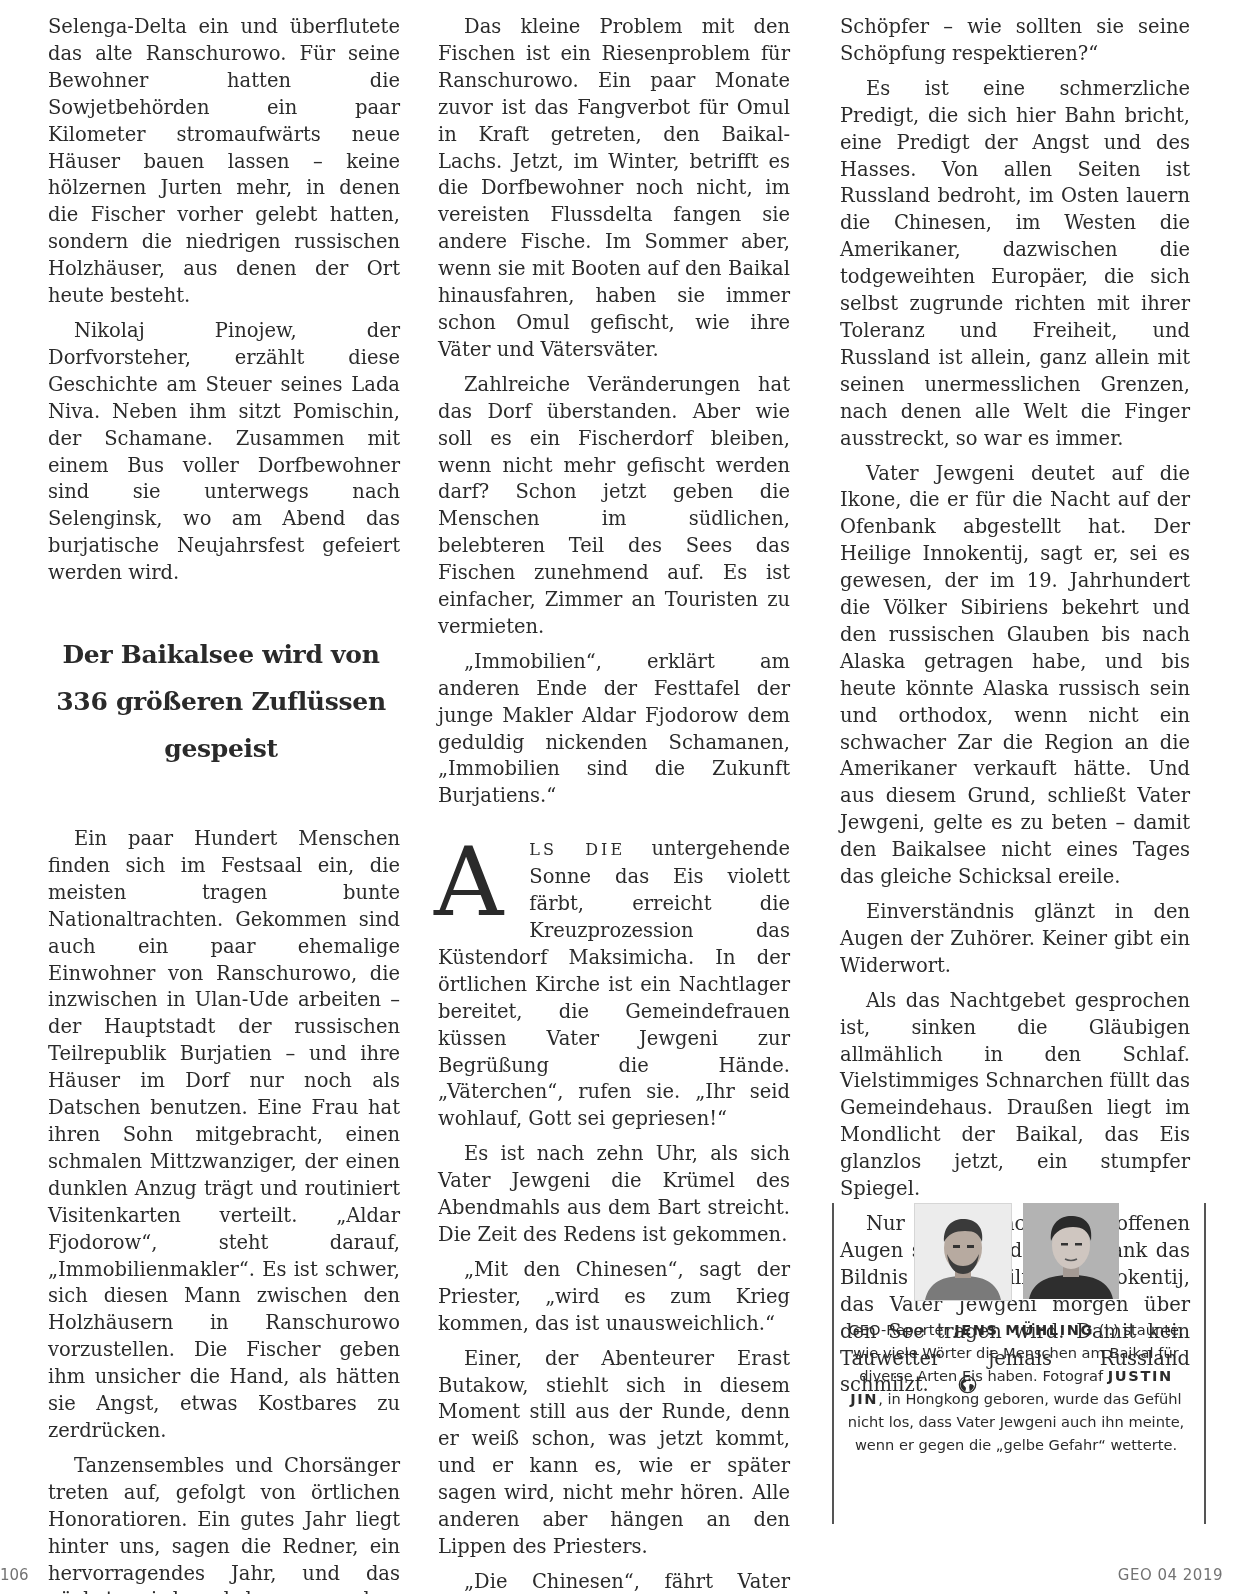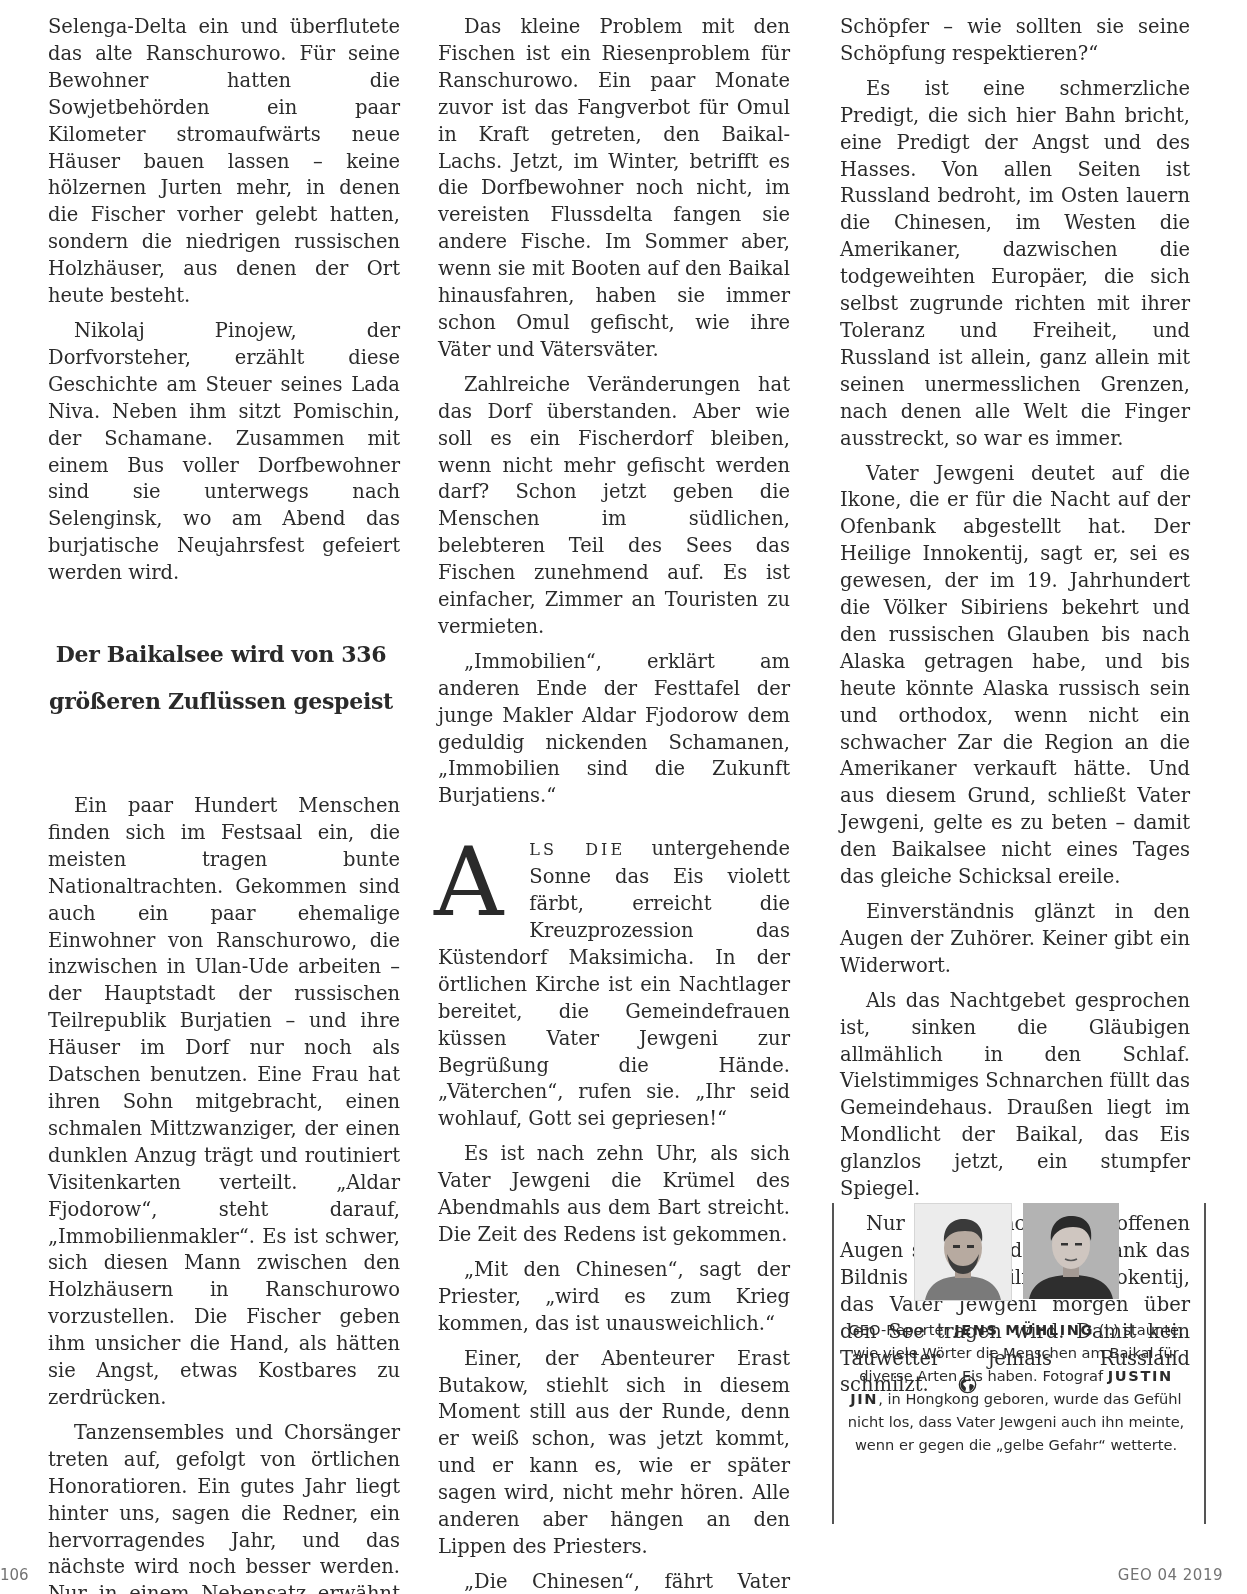--- a/index.html
+++ b/index.html
@@ -3,21 +3,21 @@
 <meta charset="utf-8">
 <style>
   html, body { margin: 0; padding: 0; background: #ffffff; }
   body { width: 1247px; height: 1594px; position: relative; overflow: hidden; color: #2b2b2b; }
   .col { position: absolute; top: 6px; font-family: "DejaVu Serif", serif; font-size: 19.5px; line-height: 26.9px; text-align: justify; hyphens: manual; }
   .col-1 { left: 40px; width: 368px; }
   .col-2 { left: 430px; width: 368px; }
   .col-3 { left: 832px; width: 366px; }
   .col p { margin: 8px; text-indent: 26px; }
   .col p.noindent { text-indent: 0; }
-  .subhead { font-family: "DejaVu Serif", serif; font-weight: bold; font-size: 22px; line-height: 47px; text-align: center; margin: 44px 0 68px -6px; letter-spacing: -0.3px; color: #2a2a2a; }
+  .subhead { font-family: "DejaVu Serif", serif; font-weight: bold; font-size: 25px; line-height: 47px; text-align: center; margin: 44px 0 54px -6px; letter-spacing: -0.3px; color: #2a2a2a; }
   .dropcap-para { text-indent: 0 !important; margin-top: 26px !important; }
   .dropcap { float: left; font-family: "DejaVu Serif", serif; font-size: 96px; line-height: 80px; height: 84px; margin: 6px 26px 0 -4px; color: #2a2a2a; }
   .smallcaps { letter-spacing: 3px; font-size: 16px; }
   .globe { display: inline-block; width: 19px; height: 19px; vertical-align: -3px; margin-left: 3px; }
   .credit-box { position: absolute; left: 832px; top: 1203px; width: 370px; height: 321px; border-left: 2px solid #555; border-right: 2px solid #555; }
   .photo { position: absolute; top: 0; width: 96px; height: 96px; overflow: hidden; }
   .photo-1 { left: 80px; background: #e8e8e8; border: 1px solid #d6d6d6; }
   .photo-2 { left: 189px; background: #b5b5b5; }
   .credit-text { position: absolute; top: 115px; left: 8px; right: 14px; font-family: "DejaVu Sans", sans-serif; font-size: 14.6px; line-height: 23px; text-align: center; color: #2b2b2b; }
   .caps { letter-spacing: 1.6px; font-weight: bold; }

